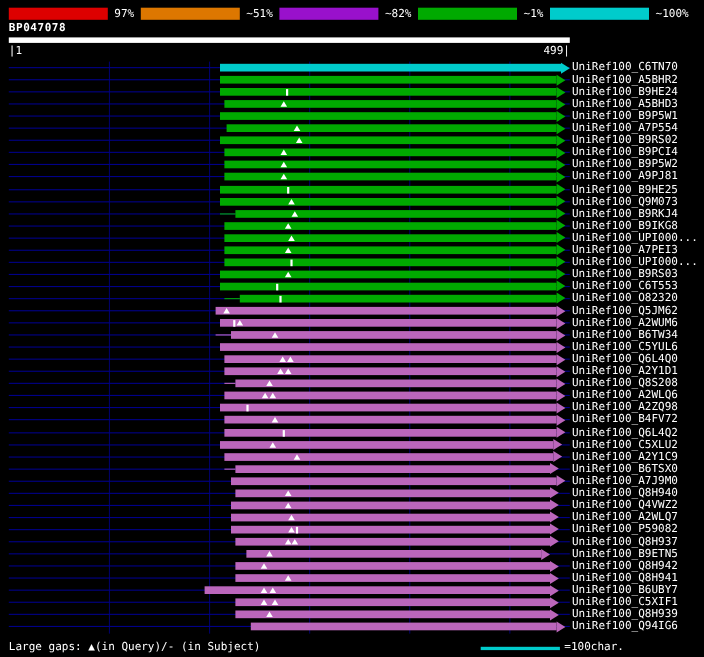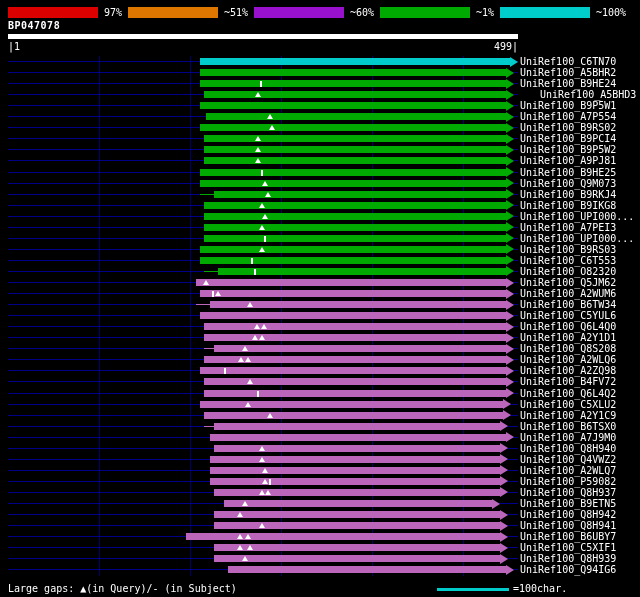--- a/index.html
+++ b/index.html
@@ -25,21 +25,21 @@
 </style>
 </head>
 <body>
 
 <div id="color-key">
     <div class="key-block" style="background: rgb(221, 0, 0);"></div>
     <span class="key-label">97%</span>
     <div class="key-block" style="background: rgb(221, 119, 0);"></div>
     <span class="key-label">~51%</span>
     <div class="key-block" style="background: rgb(153, 17, 204);"></div>
-    <span class="key-label">~60%</span>
+    <span class="key-label">~82%</span>
     <div class="key-block" style="background: rgb(0, 170, 0);"></div>
     <span class="key-label">~1%</span>
     <div class="key-block" style="background: rgb(0, 204, 204);"></div>
     <span class="key-label">~100%</span>
   </div>
 
 <div id="query-title">BP047078</div>
 <div id="query-bar"></div>
 <div class="coord" style="left:8px;">|1</div>
 <div class="coord" style="left:494px;">499|</div>
@@ -60,21 +60,21 @@
     <div class="hit-label" style="top: 11.05px;">UniRef100_A5BHR2</div>
     <div class="row-line" style="left: 8px; width: 510px; top: 27.1px; background: rgb(0, 0, 136);"></div>
     <div class="hit-bar" style="left: 200px; width: 306px; top: 24.1px; background: rgb(0, 170, 0);"></div>
     <div class="hit-arrow" style="left: 506px; top: 22.6px; border-left: 8px solid rgb(0, 170, 0);"></div>
     <div class="tick-mark" style="left: 260px; top: 25.1px;"></div>
     <div class="hit-label" style="top: 22.1px;">UniRef100_B9HE24</div>
     <div class="row-line" style="left: 8px; width: 510px; top: 38.15px; background: rgb(0, 0, 136);"></div>
     <div class="hit-bar" style="left: 204px; width: 302px; top: 35.15px; background: rgb(0, 170, 0);"></div>
     <div class="hit-arrow" style="left: 506px; top: 33.65px; border-left: 8px solid rgb(0, 170, 0);"></div>
     <div class="gap-mark" style="left: 255px; top: 36.15px;"></div>
-    <div class="hit-label" style="top: 33.15px; margin-left: 20px;">UniRef100_A5BHD3</div>
+    <div class="hit-label" style="top: 33.15px;">UniRef100_A5BHD3</div>
     <div class="row-line" style="left: 8px; width: 510px; top: 49.2px; background: rgb(0, 0, 136);"></div>
     <div class="hit-bar" style="left: 200px; width: 306px; top: 46.2px; background: rgb(0, 170, 0);"></div>
     <div class="hit-arrow" style="left: 506px; top: 44.7px; border-left: 8px solid rgb(0, 170, 0);"></div>
     <div class="hit-label" style="top: 44.2px;">UniRef100_B9P5W1</div>
     <div class="row-line" style="left: 8px; width: 510px; top: 60.25px; background: rgb(0, 0, 136);"></div>
     <div class="hit-bar" style="left: 206px; width: 300px; top: 57.25px; background: rgb(0, 170, 0);"></div>
     <div class="hit-arrow" style="left: 506px; top: 55.75px; border-left: 8px solid rgb(0, 170, 0);"></div>
     <div class="gap-mark" style="left: 267px; top: 58.25px;"></div>
     <div class="hit-label" style="top: 55.25px;">UniRef100_A7P554</div>
     <div class="row-line" style="left: 8px; width: 510px; top: 71.3px; background: rgb(0, 0, 136);"></div>

